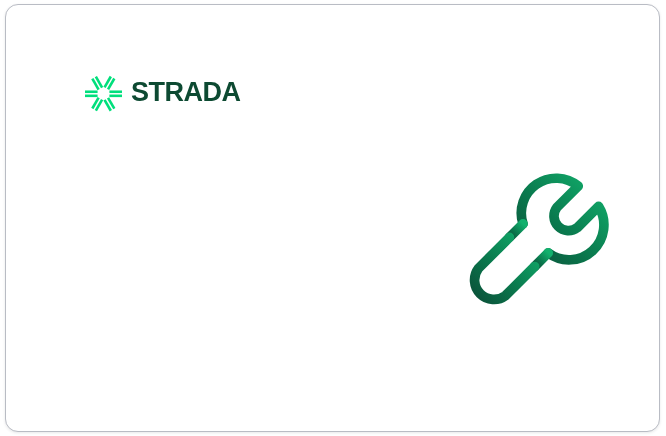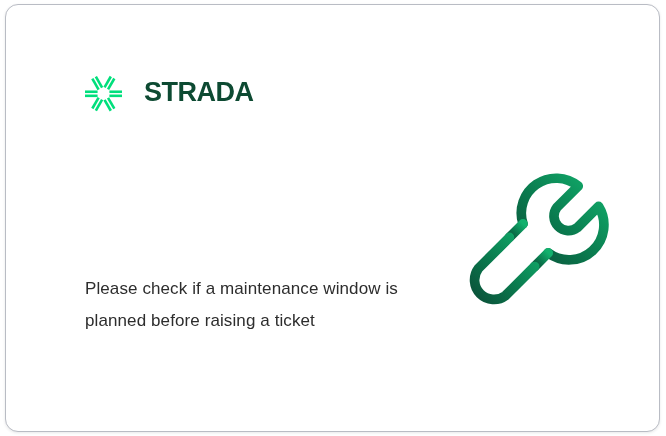--- a/index.html
+++ b/index.html
@@ -37,21 +37,21 @@
     overflow: hidden;
   }
 
   
   .logo {
     position: absolute;
     left: 79px;
     top: 69px;
     display: flex;
     align-items: center;
-    gap: 22px;
+    gap: 9px;
   }
   .logo-mark {
     display: block;
     width: 37px;
     height: 38px;
   }
   .logo-word {
     display: block;
     height: 30px;
   }
@@ -131,21 +131,20 @@
         </svg>
       </span>
       <span class="logo-word">
         <svg viewBox="0 0 300 60" height="30" width="150" xmlns="http://www.w3.org/2000/svg" aria-hidden="true">
           <text x="0" y="46" font-family="&quot;Liberation Sans&quot;, sans-serif" font-size="54" font-weight="bold" letter-spacing="-1" fill="#0d4a32">STRADA</text>
         </svg>
       </span>
     </div>
 
 
-    <p class="body-copy">Please check if a maintenance window is planned before raising a ticket</p>
 
     <div class="wrench">
       <svg viewBox="0 0 160 165" xmlns="http://www.w3.org/2000/svg" aria-hidden="true">
         <defs>
           <linearGradient id="wrenchGrad" x1="0" y1="1" x2="1" y2="0">
             <stop offset="0%" stop-color="#0b5139"></stop>
             <stop offset="45%" stop-color="#0a7a4e"></stop>
             <stop offset="100%" stop-color="#12b06d"></stop>
           </linearGradient>
         </defs>

